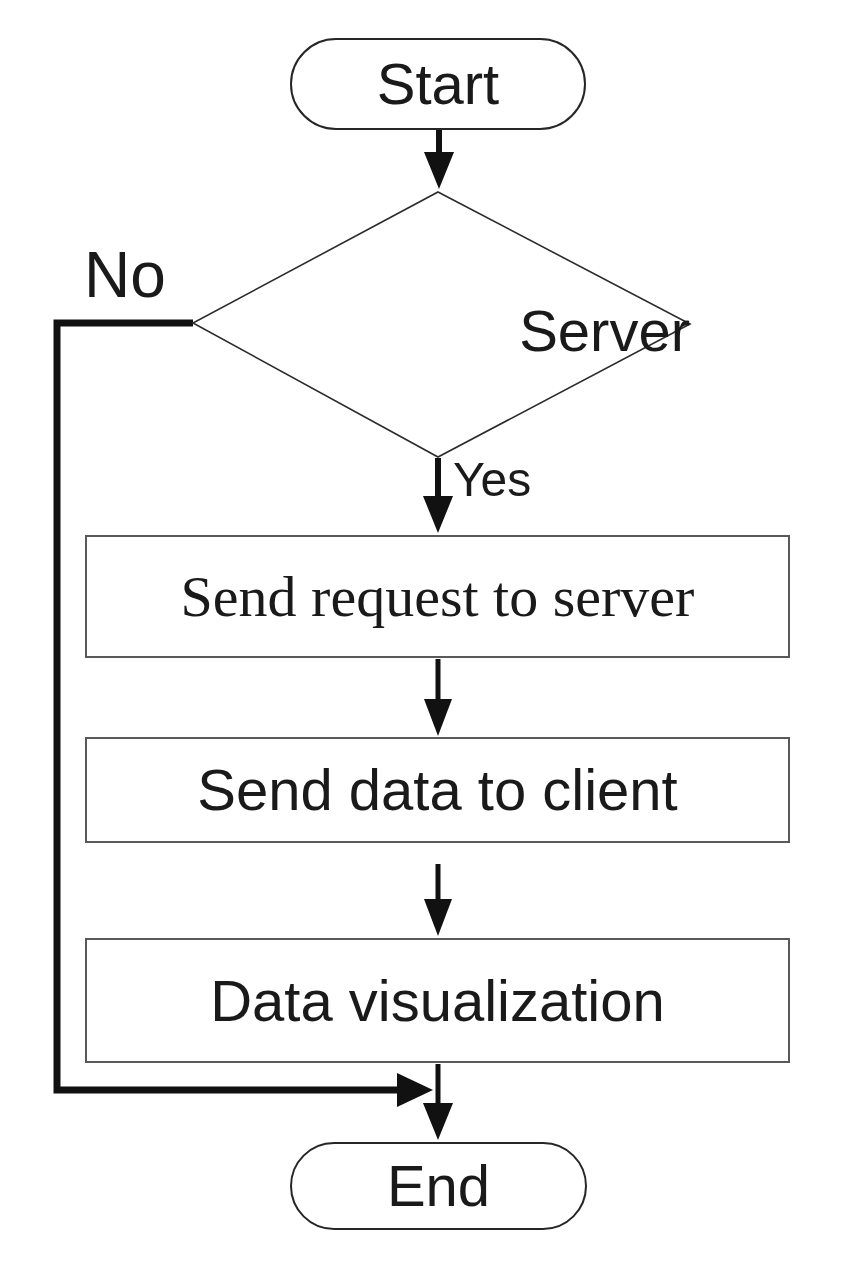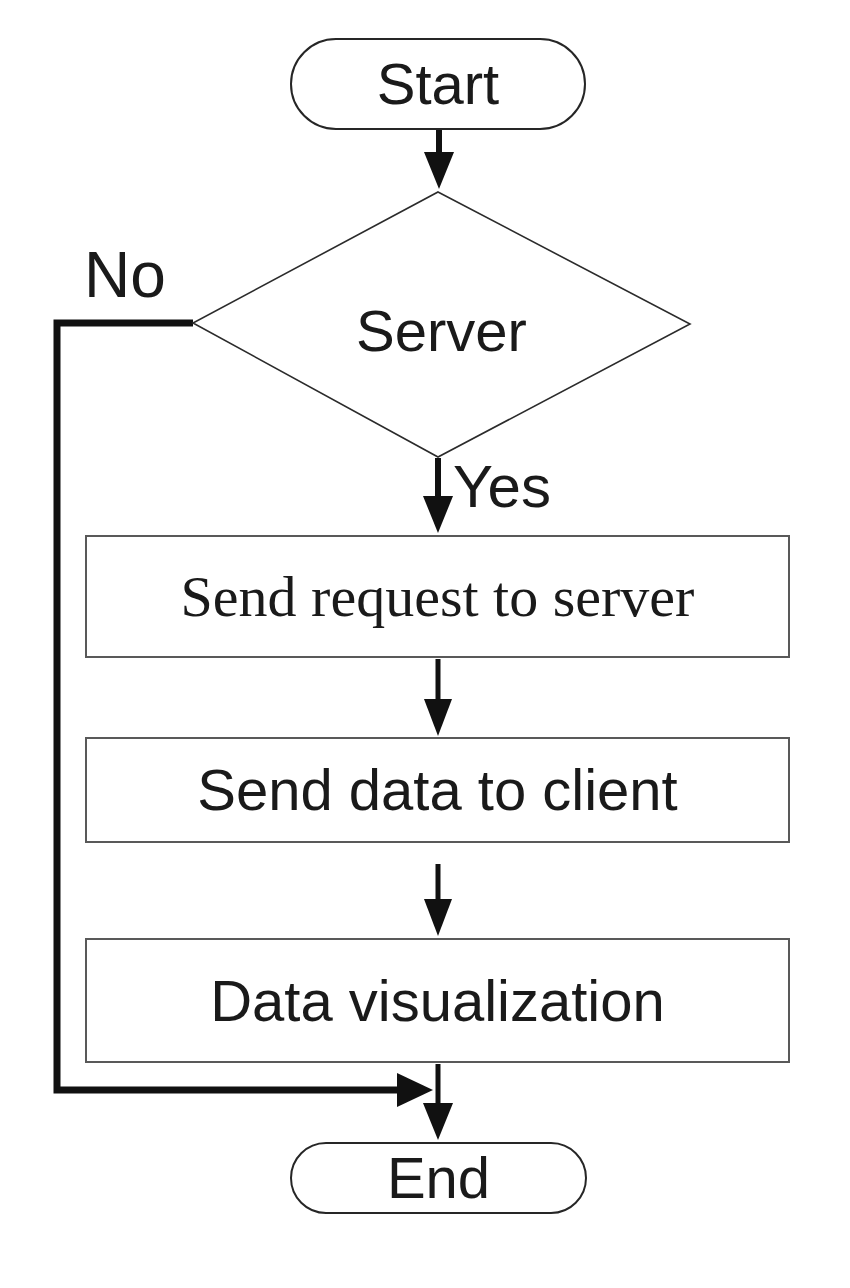--- a/index.html
+++ b/index.html
@@ -39,43 +39,43 @@
     border-radius: 46px;
     justify-content: center;
   }
   .process {
     border: 2px solid #595959;
   }
   .decision-label {
     position: absolute;
     display: flex;
     flex-direction: column;
-    align-items: center;
+    align-items: flex-end;
     justify-content: center;
     text-align: center;
     background: transparent;
     z-index: 2;
     font-size: 58px;
     line-height: 1.28;
     padding-top: 14px;
     box-sizing: border-box;
     white-space: nowrap;
   }
   .edge-label {
     position: absolute;
     z-index: 2;
     background: transparent;
     white-space: nowrap;
     text-align: right;
   }
   #no-label  { left: 84px;  top: 238px; font-size: 64px; }
-  #yes-label { left: 453px; top: 452px; font-size: 60px; }
+  #yes-label { left: 453px; top: 452px; font-size: 48px; }
 
   #start-node { left: 290px; top: 38px;   width: 296px; height: 92px; }
-  #end-node   { left: 290px; top: 1142px; width: 297px; height: 72px; border-radius: 44px; }
+  #end-node   { left: 290px; top: 1142px; width: 297px; height: 88px; border-radius: 44px; }
 
   #process-1 { left: 85px; top: 535px; width: 705px; height: 123px; font-family: Liberation Serif, serif; }
   #process-2 { left: 85px; top: 737px; width: 705px; height: 106px; }
   #process-3 { left: 85px; top: 938px; width: 705px; height: 125px; text-align: right; }
 
   #decision-label { left: 193px; top: 192px; width: 497px; height: 265px; }
 </style>
 </head>
 <body>
 

